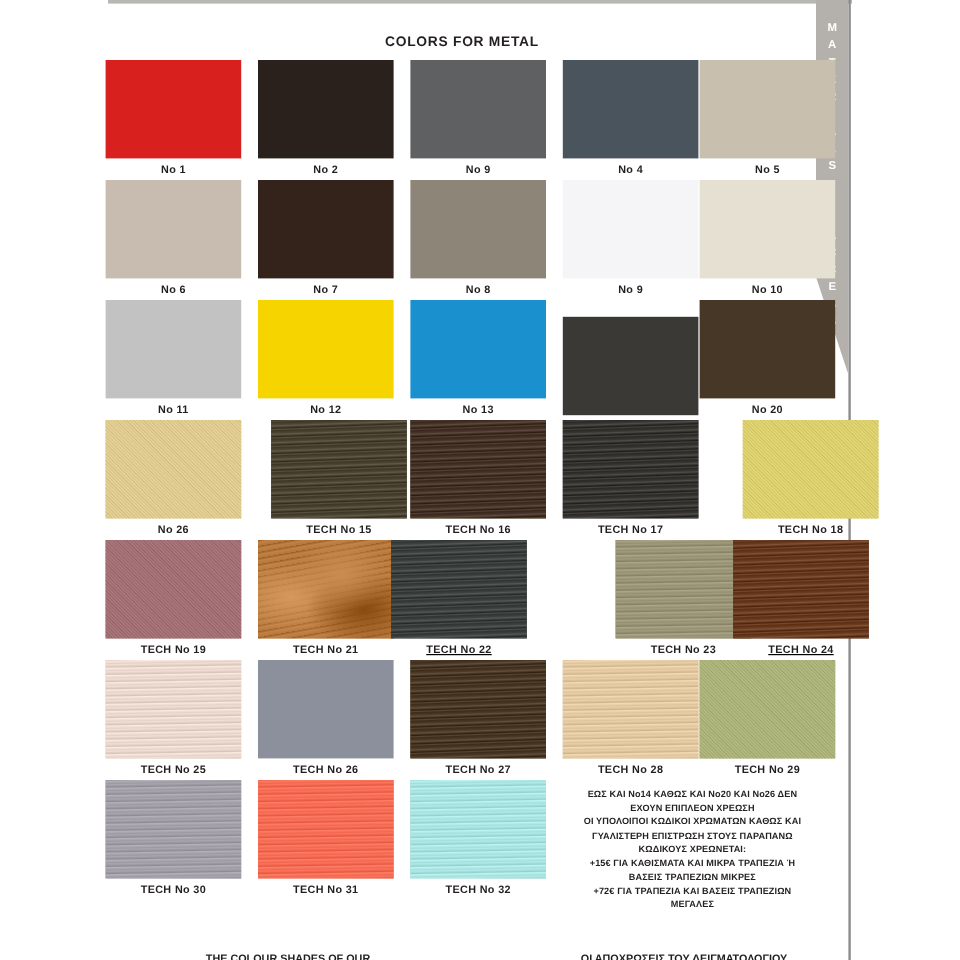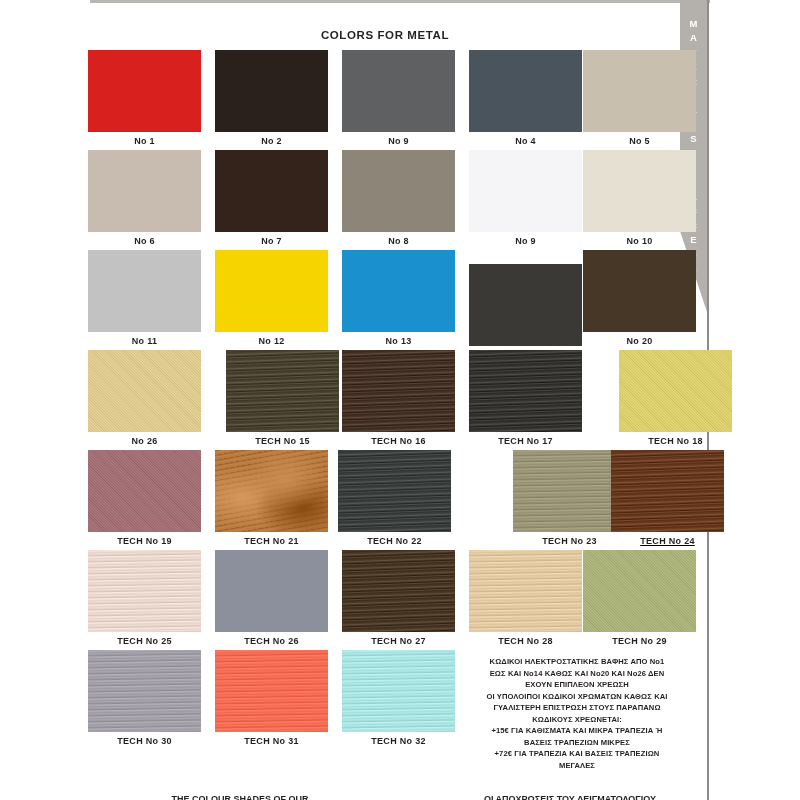--- a/index.html
+++ b/index.html
@@ -260,21 +260,21 @@
       </div>
       <div class="grid-row">
         <div class="cell" style="left: 0px;">
           <div class="swatch" style="background-color: rgb(160, 110, 114); background-image: repeating-linear-gradient(45deg, rgb(146, 96, 100) 0px, rgb(172, 122, 126) 1px, rgb(160, 110, 114) 2px), repeating-linear-gradient(-45deg, rgba(0, 0, 0, 0.05) 0px, rgba(255, 255, 255, 0.05) 2px, transparent 3px); background-blend-mode: normal;"></div>
           <span class="cell-label">TECH No 19</span>
         </div>
         <div class="cell" style="left: 127px;">
           <div class="swatch" style="background-color: rgb(180, 118, 59); background-image: radial-gradient(at 62% 35%, rgb(202, 140, 81) 0%, transparent 42%), radial-gradient(at 78% 70%, rgb(136, 74, 15) 0%, transparent 38%), radial-gradient(at 24% 58%, rgb(214, 152, 93) 0%, transparent 46%), repeating-linear-gradient(170deg, rgb(154, 92, 33) 0px, rgb(192, 130, 71) 2px, rgb(180, 118, 59) 5px); background-blend-mode: normal;"></div>
           <span class="cell-label">TECH No 21</span>
         </div>
-        <div class="cell" style="left: 250px;">
+        <div class="cell" style="left: 238px; text-decoration: underline;">
           <div class="swatch" style="background-color: rgb(62, 66, 65); background-image: repeating-linear-gradient(178deg, rgb(36, 40, 39) 0px, rgb(74, 78, 77) 1px, rgb(48, 52, 51) 2px, rgb(62, 66, 65) 4px, rgb(84, 88, 87) 5px, rgb(36, 40, 39) 7px), repeating-linear-gradient(92deg, rgba(0, 0, 0, 0.1) 0px, rgba(255, 255, 255, 0.05) 9px, rgba(0, 0, 0, 0.07) 17px); background-blend-mode: normal;"></div>
           <span class="cell-label">TECH No 22</span>
         </div>
         <div class="cell" style="left: 381px; margin-left: 44px;">
           <div class="swatch" style="background-color: rgb(149, 144, 113); background-image: repeating-linear-gradient(179deg, rgb(135, 130, 99) 0px, rgb(171, 166, 135) 1px, rgb(149, 144, 113) 3px, rgb(161, 156, 125) 4px, rgb(135, 130, 99) 6px), repeating-linear-gradient(90deg, rgba(0, 0, 0, 0.05) 0px, rgba(255, 255, 255, 0.06) 11px, rgba(0, 0, 0, 0.04) 21px); background-blend-mode: normal;"></div>
           <span class="cell-label">TECH No 23</span>
         </div>
         <div class="cell" style="left: 523px; text-decoration: underline;">
           <div class="swatch" style="background-color: rgb(106, 60, 33); background-image: repeating-linear-gradient(178deg, rgb(80, 34, 7) 0px, rgb(118, 72, 45) 1px, rgb(92, 46, 19) 2px, rgb(106, 60, 33) 4px, rgb(128, 82, 55) 5px, rgb(80, 34, 7) 7px), repeating-linear-gradient(92deg, rgba(0, 0, 0, 0.1) 0px, rgba(255, 255, 255, 0.05) 9px, rgba(0, 0, 0, 0.07) 17px); background-blend-mode: normal;"></div>
           <span class="cell-label">TECH No 24</span>
@@ -312,21 +312,20 @@
           <span class="cell-label">TECH No 31</span>
         </div>
         <div class="cell" style="left: 254px;">
           <div class="swatch" style="background-color: rgb(164, 223, 221); background-image: repeating-linear-gradient(179deg, rgb(150, 209, 207) 0px, rgb(186, 245, 243) 1px, rgb(164, 223, 221) 3px, rgb(176, 235, 233) 4px, rgb(150, 209, 207) 6px), repeating-linear-gradient(90deg, rgba(0, 0, 0, 0.05) 0px, rgba(255, 255, 255, 0.06) 11px, rgba(0, 0, 0, 0.04) 21px); background-blend-mode: normal;"></div>
           <span class="cell-label">TECH No 32</span>
         </div>
       </div>
     </div>
 
   <div class="note-block" id="note-block">
-      <span class="note-line">ΚΩΔΙΚΟΙ ΗΛΕΚΤΡΟΣΤΑΤΙΚΗΣ ΒΑΦΗΣ ΑΠΟ Νο1</span>
       <span class="note-line">ΕΩΣ ΚΑΙ Νο14 ΚΑΘΩΣ ΚΑΙ Νο20 ΚΑΙ Νο26 ΔΕΝ</span>
       <span class="note-line">ΕΧΟΥΝ ΕΠΙΠΛΕΟΝ ΧΡΕΩΣΗ</span>
       <span class="note-line">ΟΙ ΥΠΟΛΟΙΠΟΙ ΚΩΔΙΚΟΙ ΧΡΩΜΑΤΩΝ ΚΑΘΩΣ ΚΑΙ</span>
       <span class="note-line">ΓΥΑΛΙΣΤΕΡΗ ΕΠΙΣΤΡΩΣΗ ΣΤΟΥΣ ΠΑΡΑΠΑΝΩ</span>
       <span class="note-line">ΚΩΔΙΚΟΥΣ ΧΡΕΩΝΕΤΑΙ:</span>
       <span class="note-line">+15€ ΓΙΑ ΚΑΘΙΣΜΑΤΑ ΚΑΙ ΜΙΚΡΑ ΤΡΑΠΕΖΙΑ Ή</span>
       <span class="note-line">ΒΑΣΕΙΣ ΤΡΑΠΕΖΙΩΝ ΜΙΚΡΕΣ</span>
       <span class="note-line">+72€ ΓΙΑ ΤΡΑΠΕΖΙΑ ΚΑΙ ΒΑΣΕΙΣ ΤΡΑΠΕΖΙΩΝ</span>
       <span class="note-line">ΜΕΓΑΛΕΣ</span>
     </div>

